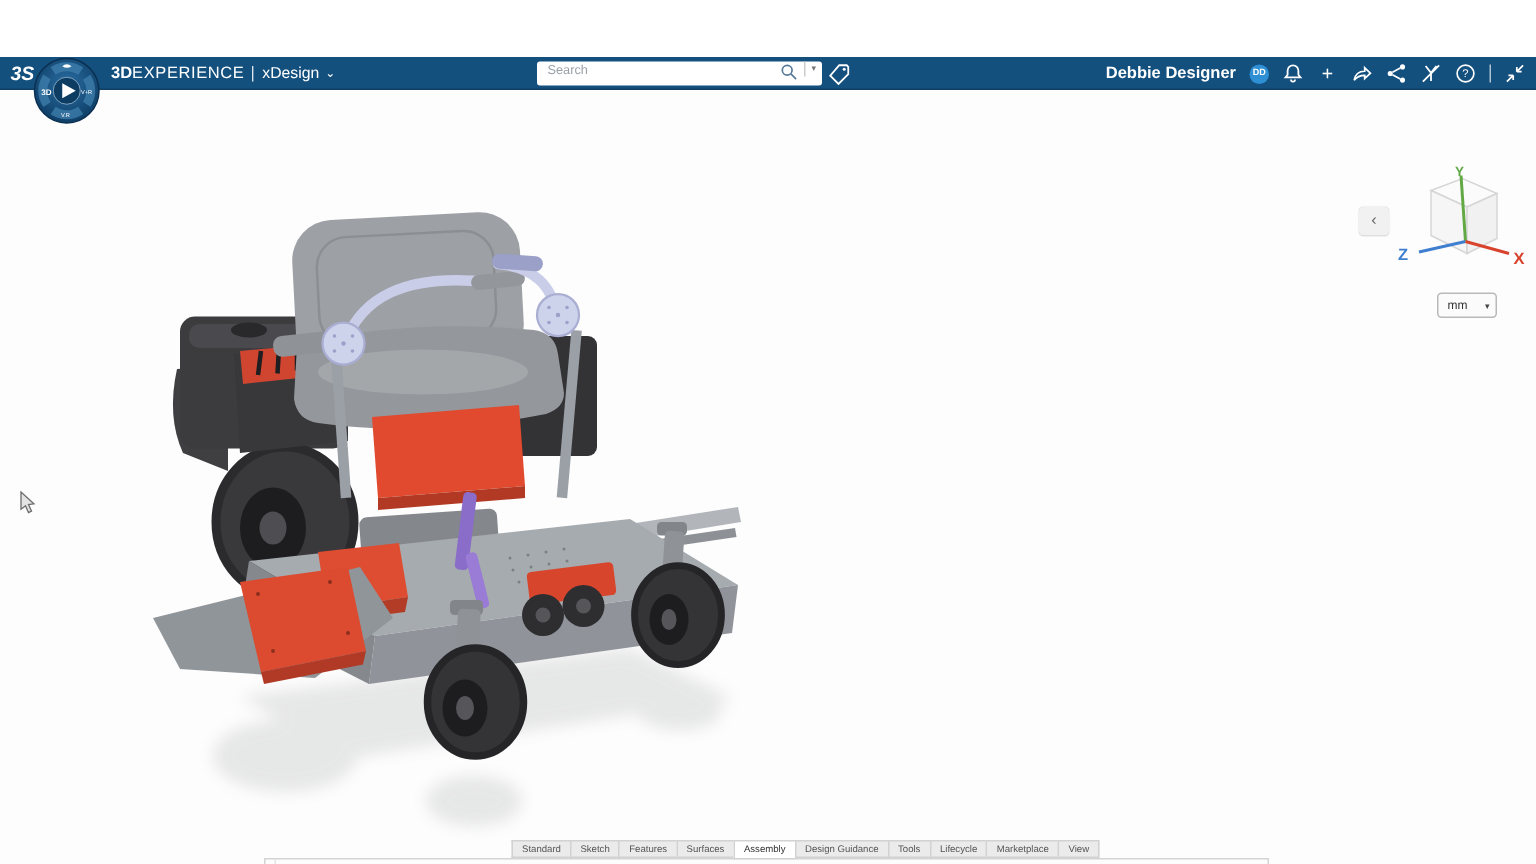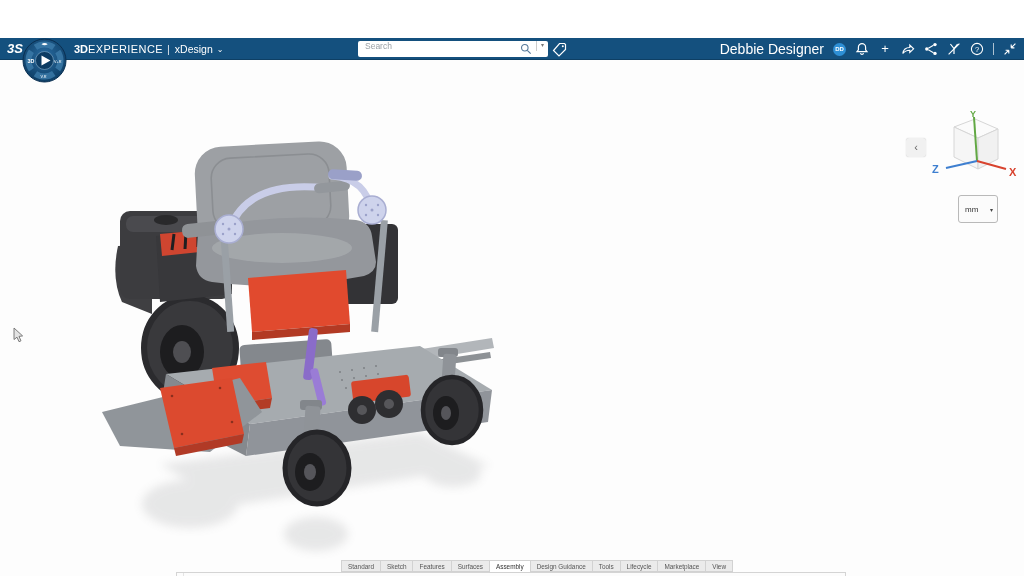--- a/index.html
+++ b/index.html
@@ -21,36 +21,36 @@
 
   .searchwrap { position:absolute; left:358px; top:3px; width:190px; height:16px; background:#fff; border-radius:2px; display:flex; align-items:flex-start; padding:0 4px 4px 7px; }
   .searchwrap input { flex:1; border:none; outline:none; font-size:8.5px; color:#333; font-family:"Liberation Sans",sans-serif; background:transparent; min-width:0; }
   .searchwrap input::placeholder { color:#9aa0a6; }
   .s-ico { width:12px; height:12px; flex:0 0 auto; }
   .s-divline { width:1px; height:10px; background:#ccc; margin:0 4px; }
   .s-arrow { font-size:6px; color:#777; }
   .tagicon { position:absolute; left:552px; top:4px; width:15px; height:15px; cursor:pointer; }
 
   .topbar-right { position:absolute; right:7px; top:0; height:22px; display:flex; align-items:center; gap:9px; color:#fff; }
-  .uname { font-size:14px; white-space:nowrap; }
+  .uname { font-size:11px; white-space:nowrap;font-weight:bold; }
   .ubadge { width:13px; height:13px; border-radius:50%; background:#2e8fd5; color:#fff; font-size:6px; font-weight:bold; display:flex; align-items:center; justify-content:center; }
   .tico { width:14px; height:14px; display:flex; align-items:center; justify-content:center; cursor:pointer; }
   .tico svg { width:14px; height:14px; }
   .plusico { font-size:13px; font-weight:300; line-height:14px; }
   .vdiv { width:1px; height:12px; background:rgba(255,255,255,.65); }
 
   
   .canvas { position:absolute; top:23px; left:0; width:1024px; height:553px; background:#fdfdfd; }
   .mower { position:absolute; left:90px; top:55px; width:420px; height:455px; }
   .cursor { position:absolute; left:13px; top:266px; width:11px; height:16px; }
 
   
   .backbtn { position:absolute; left:906px; top:77px; width:20px; height:19px; background:#f1f1f1; border-radius:3px; color:#666; font-size:11px; line-height:18px; text-align:center; cursor:pointer; box-shadow:0 0 1px rgba(0,0,0,.25); }
   .triad { position:absolute; left:930px; top:48px; width:90px; height:82px; }
-  .unitsdd { position:absolute; left:958px; top:134px; width:40px; height:28px; background:#fbfbfb; border:1px solid #b9b9b9; border-radius:3px; display:flex; align-items:center; padding:0 4px 0 6px; cursor:pointer; }
+  .unitsdd { position:absolute; left:958px; top:134px; width:40px; height:17px; background:#fbfbfb; border:1px solid #b9b9b9; border-radius:3px; display:flex; align-items:center; padding:0 4px 0 6px; cursor:pointer; }
   .unitsdd .uval { flex:1; font-size:8px; color:#333; }
   .unitsdd .uarr { font-size:6px; color:#444; }
 
   
   .ribbon-tabs { position:absolute; left:341px; top:522px; height:12px; display:flex; z-index:6; }
   .rtab { font-size:6.4px; line-height:11px; padding:0 6px; background:#ebebeb; border:1px solid #d2d2d2; border-right:none; color:#555; cursor:pointer; white-space:nowrap; }
   .rtab:last-child { border-right:1px solid #d2d2d2; }
   .rtab.active { background:#fff; color:#333; height:13px; position:relative; z-index:7; }
 
   .toolbar { position:absolute; left:176px; top:534px; width:670px; height:41px; background:#fcfcfc; border:1px solid #d4d4d4; display:flex; align-items:stretch; z-index:5; }

